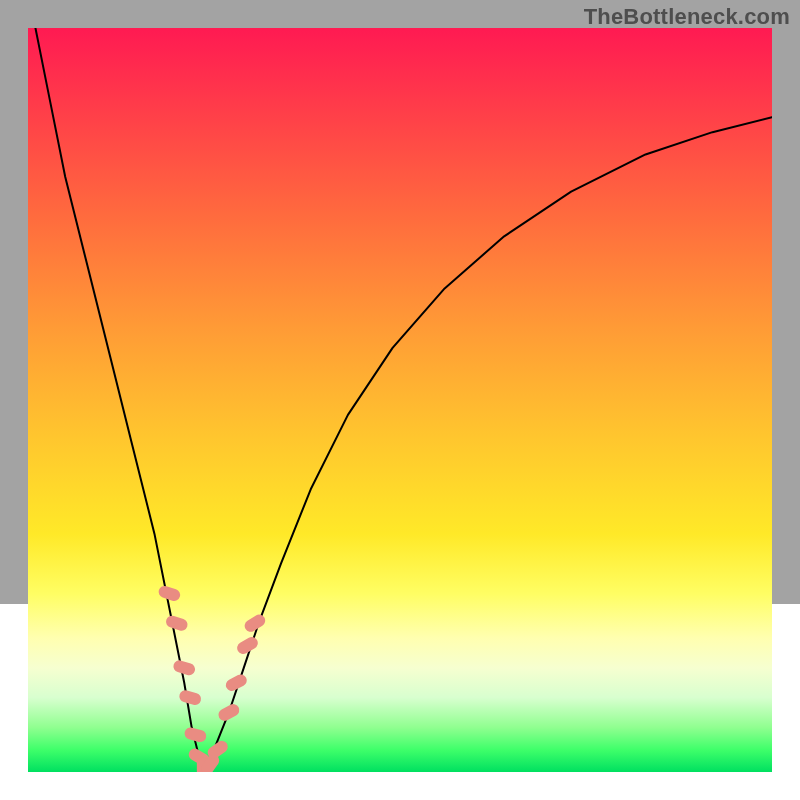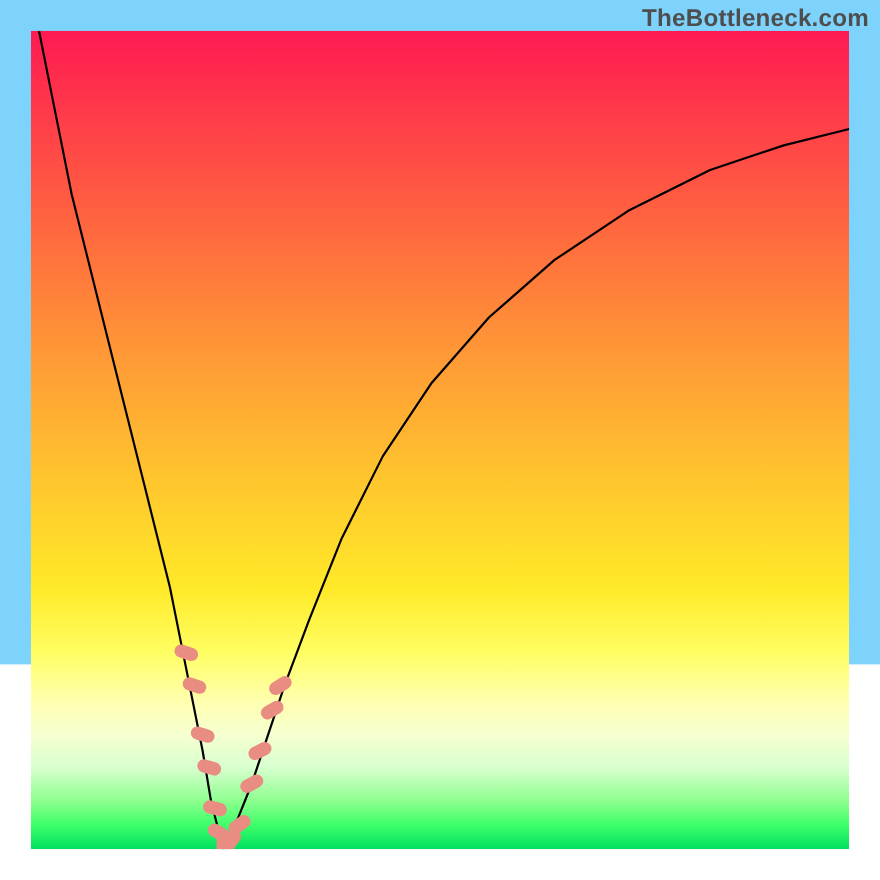--- a/index.html
+++ b/index.html
@@ -6,21 +6,21 @@
     margin: 0;
     padding: 0;
     width: 800px;
     height: 800px;
     overflow: hidden;
     font-family: Arial, Helvetica, sans-serif;
   }
   .frame {
     width: 800px;
     height: 604px;
-    background: #7dd3fc;
+    background: #a3a3a3;
     position: relative;
     box-sizing: border-box;
   }
   .plot {
     position: absolute;
     left: 28px;
     top: 28px;
     width: 744px;
     height: 744px;
     overflow: hidden;

